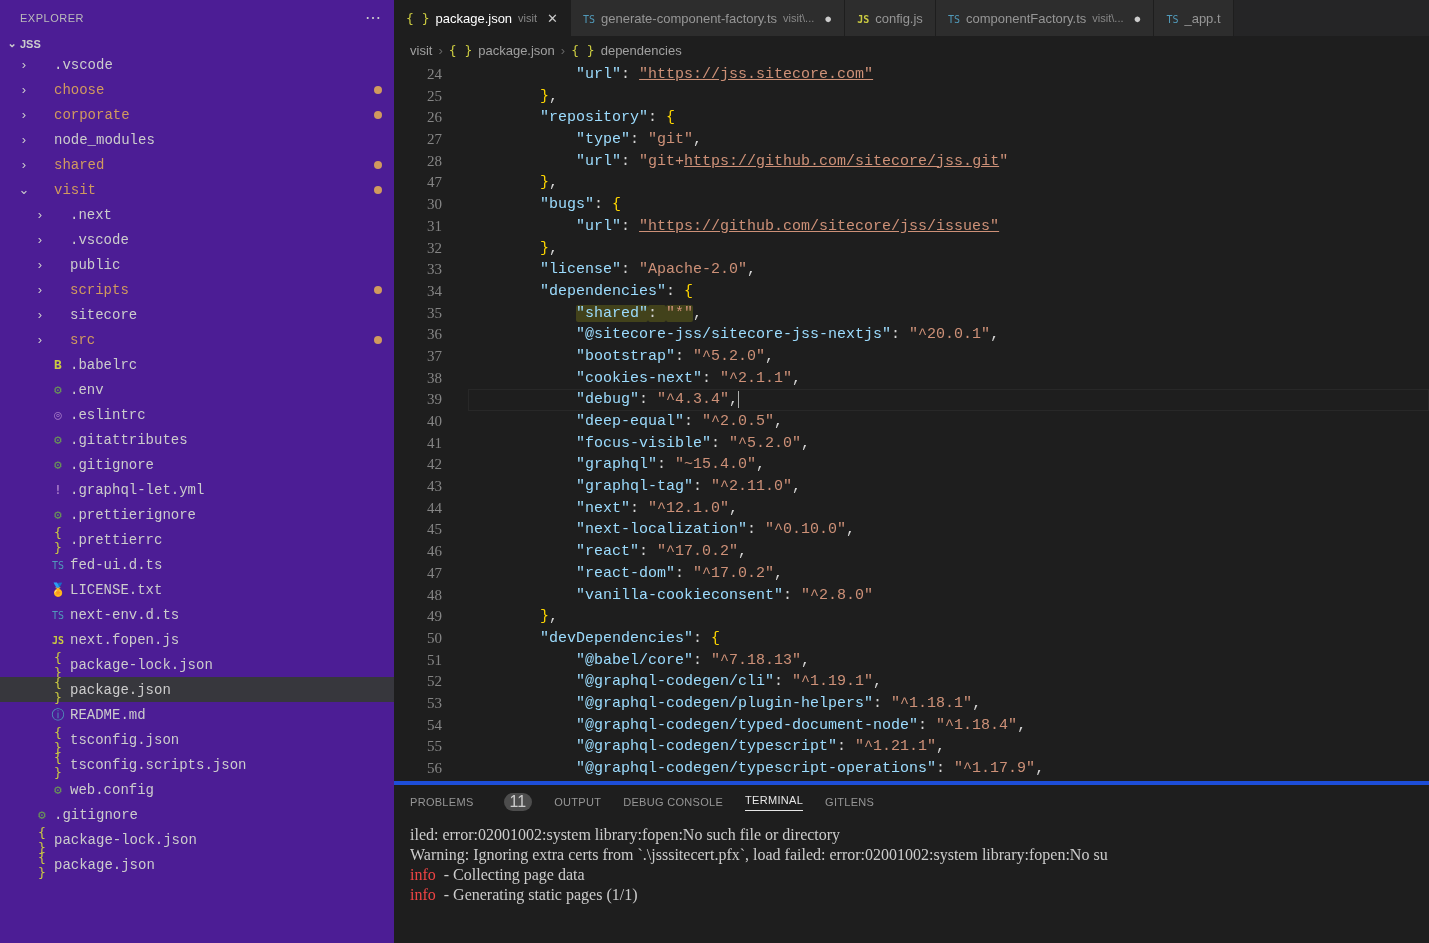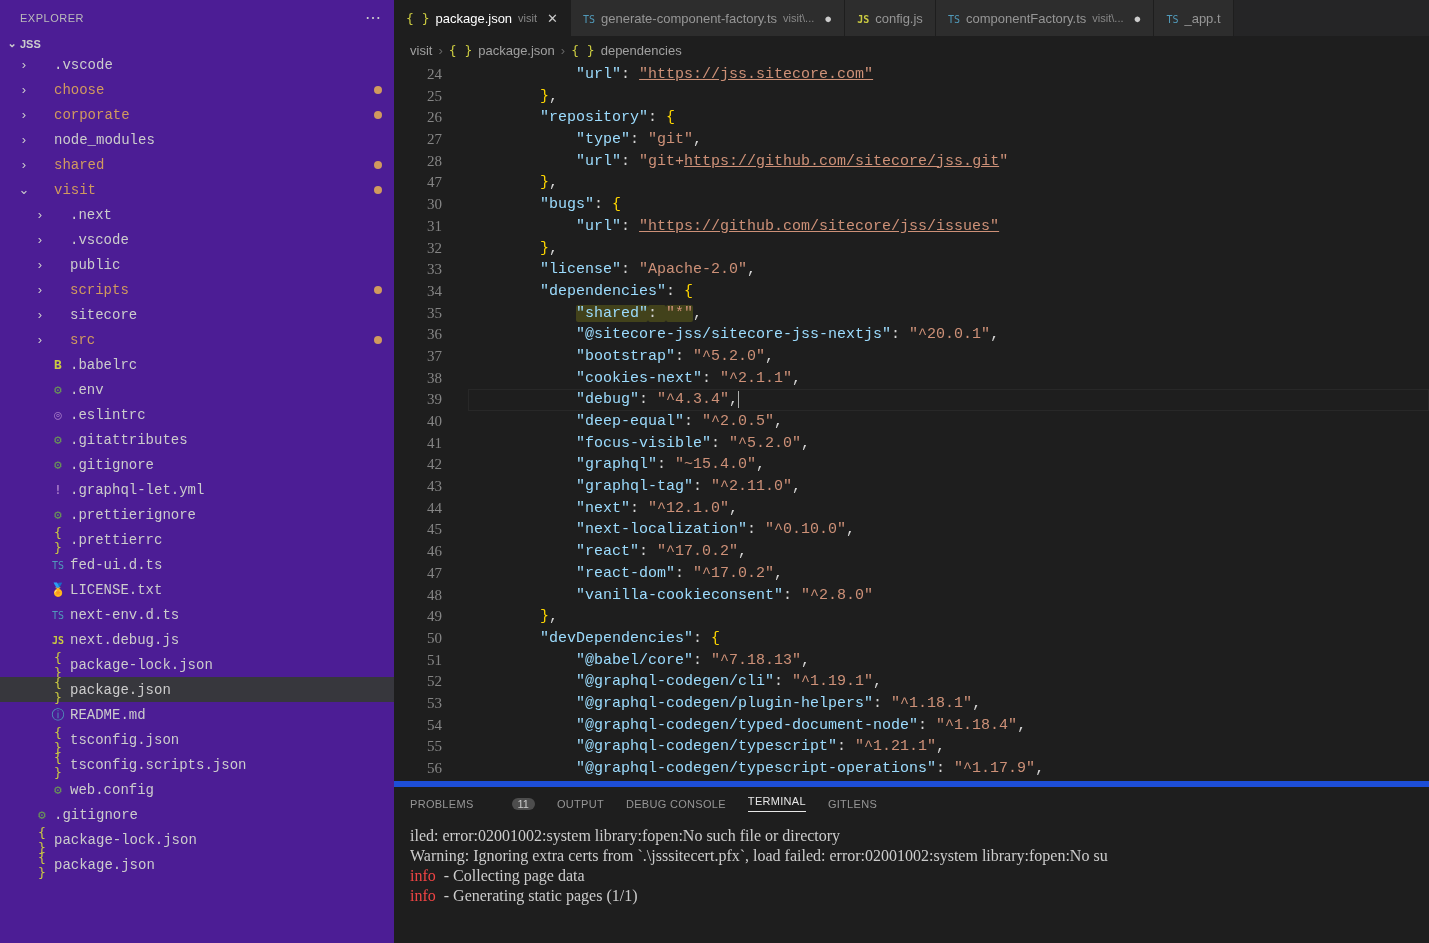--- a/index.html
+++ b/index.html
@@ -57,25 +57,25 @@
 .code { flex: 1; padding-left: 8px; white-space: pre; overflow: hidden; position: relative; }
 .code .line { height: 21.7px; }
 .tok-key { color: #9cdcfe; }
 .tok-str { color: #ce9178; }
 .tok-url { color: #ce9178; text-decoration: underline; }
 .tok-punct { color: #d4d4d4; }
 .tok-brace3 { color: #ffd700; }
 .hl-dep { background: #42421b; border-radius: 2px; }
 .cursor-line-border { box-shadow: inset 0 0 0 1px #282828; }
 
-.panel { height: 162px; border-top: 6px solid #1d4ed8; background: #1e1e1e; display: flex; flex-direction: column; }
+.panel { height: 162px; border-top: 4px solid #1d4ed8; background: #1e1e1e; display: flex; flex-direction: column; }
 .panel-tabs { display: flex; gap: 22px; padding: 8px 16px; font-size: 11px; color: #969696; align-items: center; }
 .panel-tab { cursor: pointer; letter-spacing: 0.3px; }
 .panel-tab.active { color: #e7e7e7; border-bottom: 1px solid #e7e7e7; padding-bottom: 4px; }
-.badge { background: #4d4d4d; color: #ccc; border-radius: 10px; padding: 0 6px; font-size: 11px; margin-left: 16px; }
+.badge { background: #4d4d4d; color: #ccc; border-radius: 10px; padding: 0 6px; font-size: 16px; margin-left: 8px; }
 .terminal-out { flex: 1; padding: 6px 16px; font-family: Liberation Serif, serif; font-size: 16px; color: #cccccc; line-height: 20px; white-space: pre; overflow: hidden; }
 .term-info { color: #ef4444; }
 </style>
 </head>
 <body>
 
 <div class="layout">
   <div class="sidebar">
     <div class="sidebar-header">
       <span class="sidebar-title">EXPLORER</span>
@@ -203,21 +203,21 @@
           <span class="label">LICENSE.txt</span>
         </div>
         <div class="tree-item indent-2">
           <span class="chev"></span>
           <span class="icon"><span class="ic-ts">TS</span></span>
           <span class="label">next-env.d.ts</span>
         </div>
         <div class="tree-item indent-2">
           <span class="chev"></span>
           <span class="icon"><span class="ic-js">JS</span></span>
-          <span class="label">next.debug.js</span>
+          <span class="label">next.fopen.js</span>
         </div>
         <div class="tree-item indent-2">
           <span class="chev"></span>
           <span class="icon"><span class="ic-json">{ }</span></span>
           <span class="label">package-lock.json</span>
         </div>
         <div class="tree-item indent-2 active">
           <span class="chev"></span>
           <span class="icon"><span class="ic-json">{ }</span></span>
           <span class="label">package.json</span>

